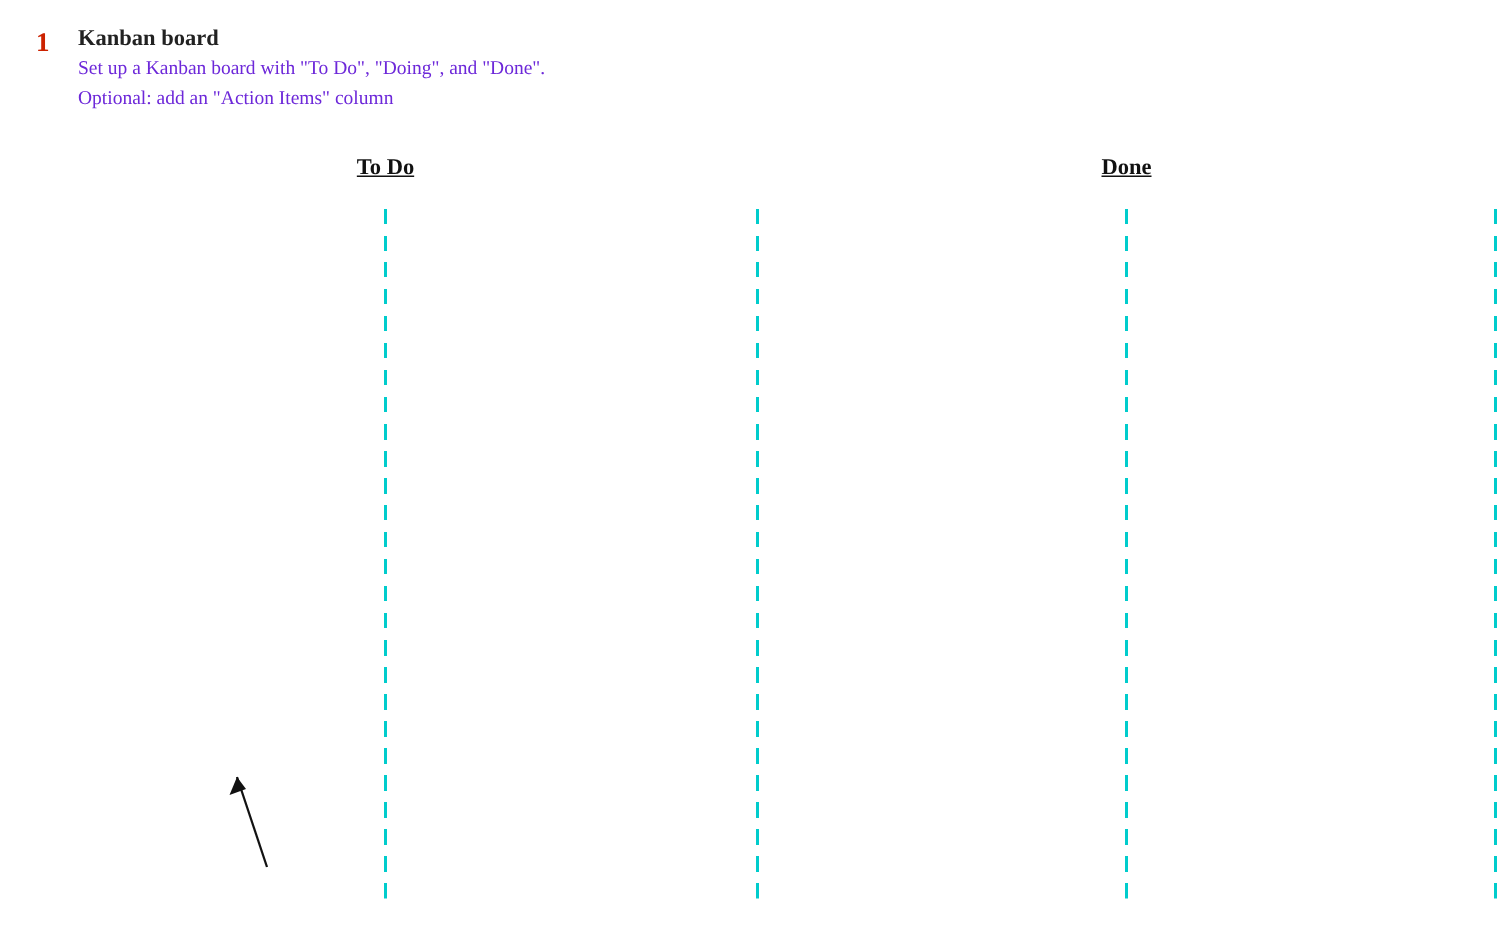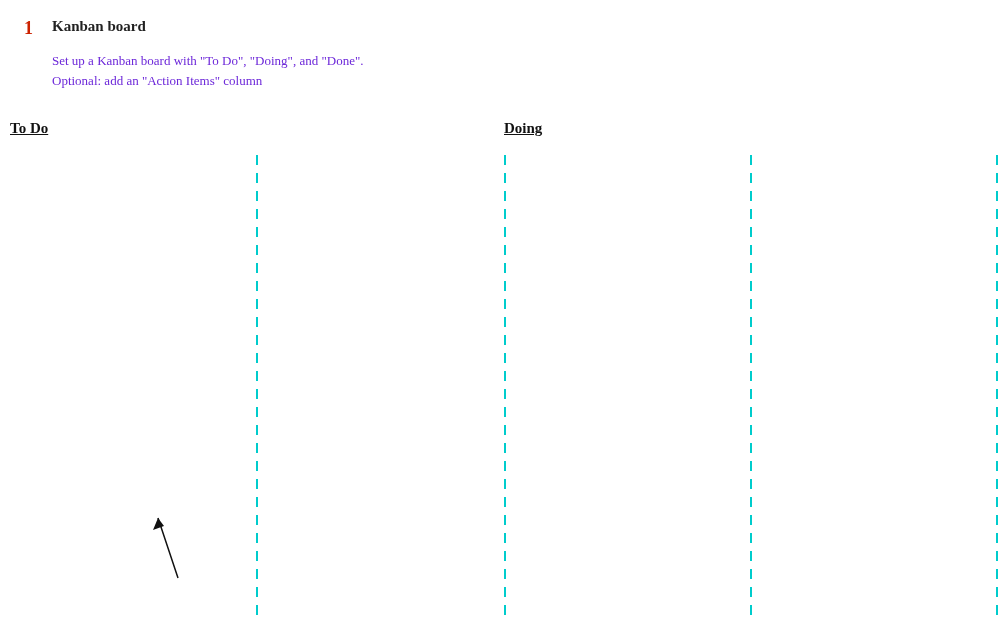--- a/index.html
+++ b/index.html
@@ -35,21 +35,21 @@
     .header-text {
       display: flex;
       flex-direction: column;
     }
 
     .board-title {
       font-size: 15px;
       font-weight: bold;
       color: #222;
       font-family: Georgia, serif;
-      margin-bottom: 16px;
+      margin-bottom: 0;
     }
 
     .board-description {
       font-size: 13px;
       color: #6d28d9;
       font-family: Georgia, serif;
       line-height: 1.5;
     }
 
     .kanban-container {
@@ -57,21 +57,21 @@
       padding: 0 10px;
       display: flex;
       width: 100%;
       position: relative;
     }
 
     .kanban-column {
       flex: 1;
       display: flex;
       flex-direction: column;
-      align-items: flex-start;
+      align-items: center;
       position: relative;
     }
 
     .column-header {
       font-size: 15px;
       font-weight: bold;
       text-decoration: underline;
       color: #111;
       font-family: Georgia, serif;
       margin-bottom: 18px;
@@ -156,21 +156,21 @@
 </div>
 
 <div class="kanban-container">
   <div class="kanban-column">
     <div class="column-header">To Do</div>
     <div class="column-body">
       <div class="dashed-line-left"></div>
     </div>
   </div>
   <div class="kanban-column">
-    <div class="column-header">Doing</div>
+    <div class="column-header">Done</div>
     <div class="column-body">
       <div class="dashed-line-left"></div>
     </div>
   </div>
 </div>
 
 <svg class="cursor-arrow" viewBox="0 0 60 80" xmlns="http://www.w3.org/2000/svg">
   <line x1="30" y1="70" x2="10" y2="10" stroke="#111" stroke-width="1.5"></line>
   <polygon points="10,10 5,22 16,18" fill="#111"></polygon>
 </svg>

